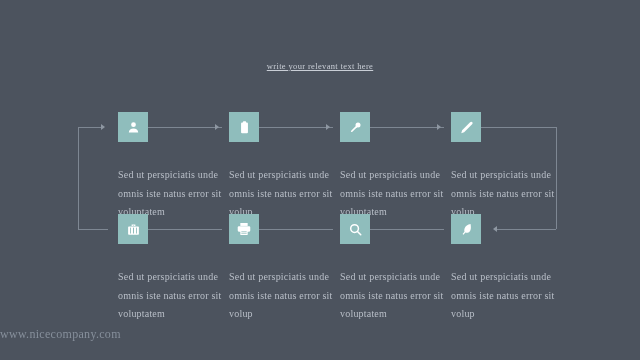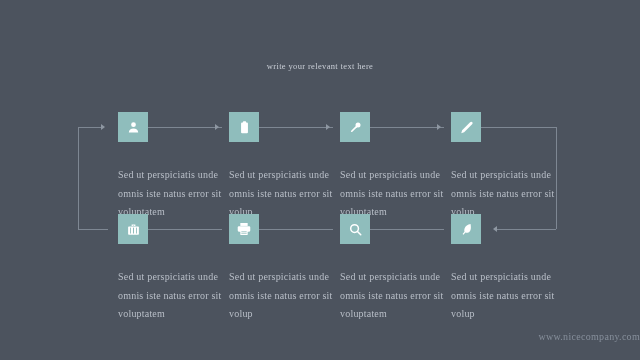--- a/index.html
+++ b/index.html
@@ -11,20 +11,21 @@
     position:relative;
   }
   .slide{position:absolute;inset:0;}
 
   .headline{
     position:absolute;top:61px;left:0;width:100%;
     text-align:center;
     color:#c9ced6;
     font-size:8.5px;
     letter-spacing:.35px;
+    text-decoration:underline;
   }
 
   
   .line{position:absolute;background:#7e8793;}
   .h-line{height:1px;}
   .v-line{width:1px;}
 
   .arrow{
     position:absolute;
     width:0;height:0;
@@ -46,23 +47,23 @@
     margin-top:24px;
     color:#b9bfc8;
     font-size:10px;
     line-height:1.85;
     letter-spacing:.2px;
     width:105px;
   }
 
   .footer{
     position:absolute;bottom:18px;left:0;width:100%;
-    text-align:right;
+    text-align:left;
     color:#868f9b;
-    font-size:10px;
+    font-size:12px;
     letter-spacing:.3px;
   }
 </style>
 </head>
 <body>
 
 <div class="slide">
 
   <div class="headline">write your relevant text here</div>
 

